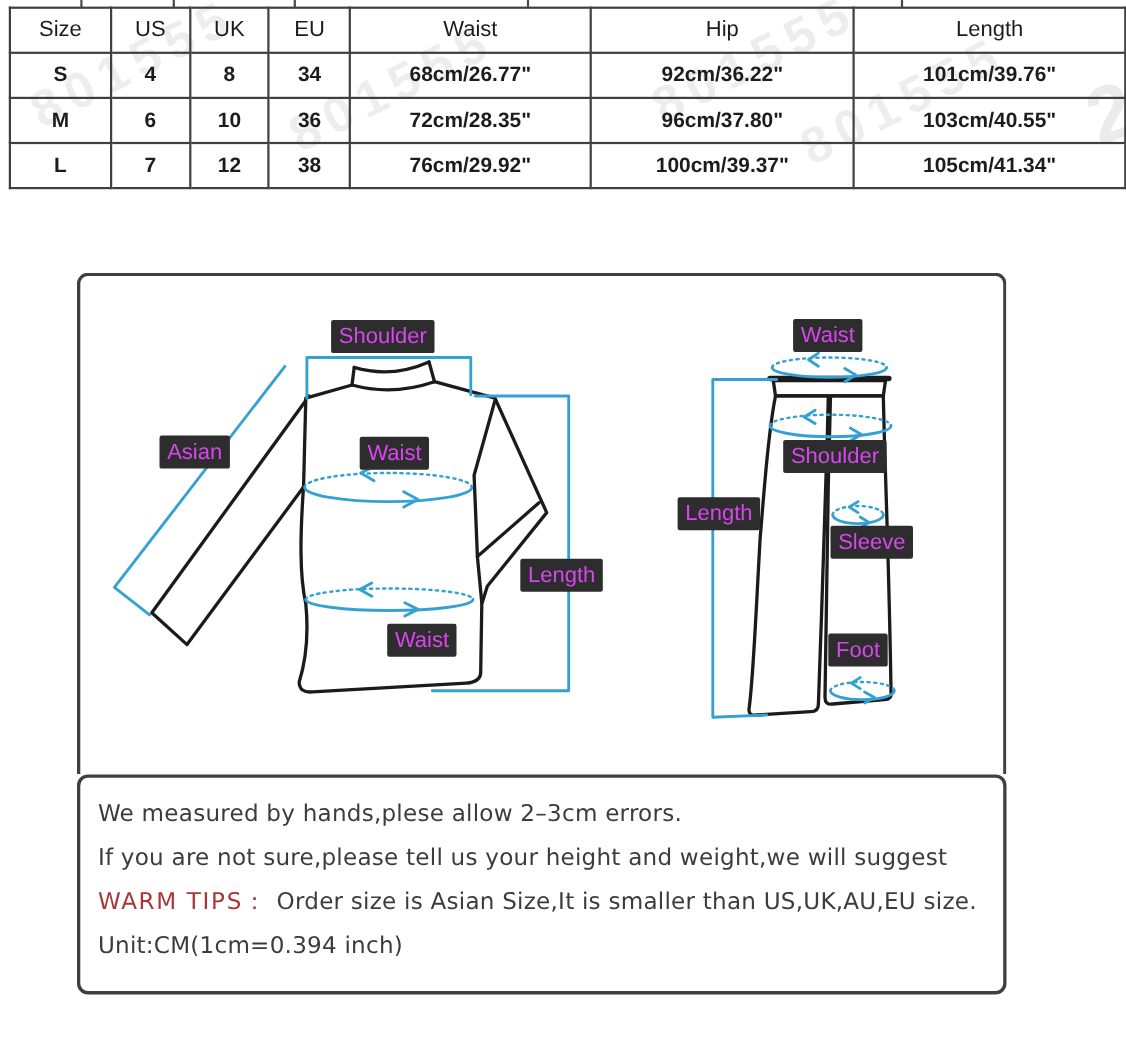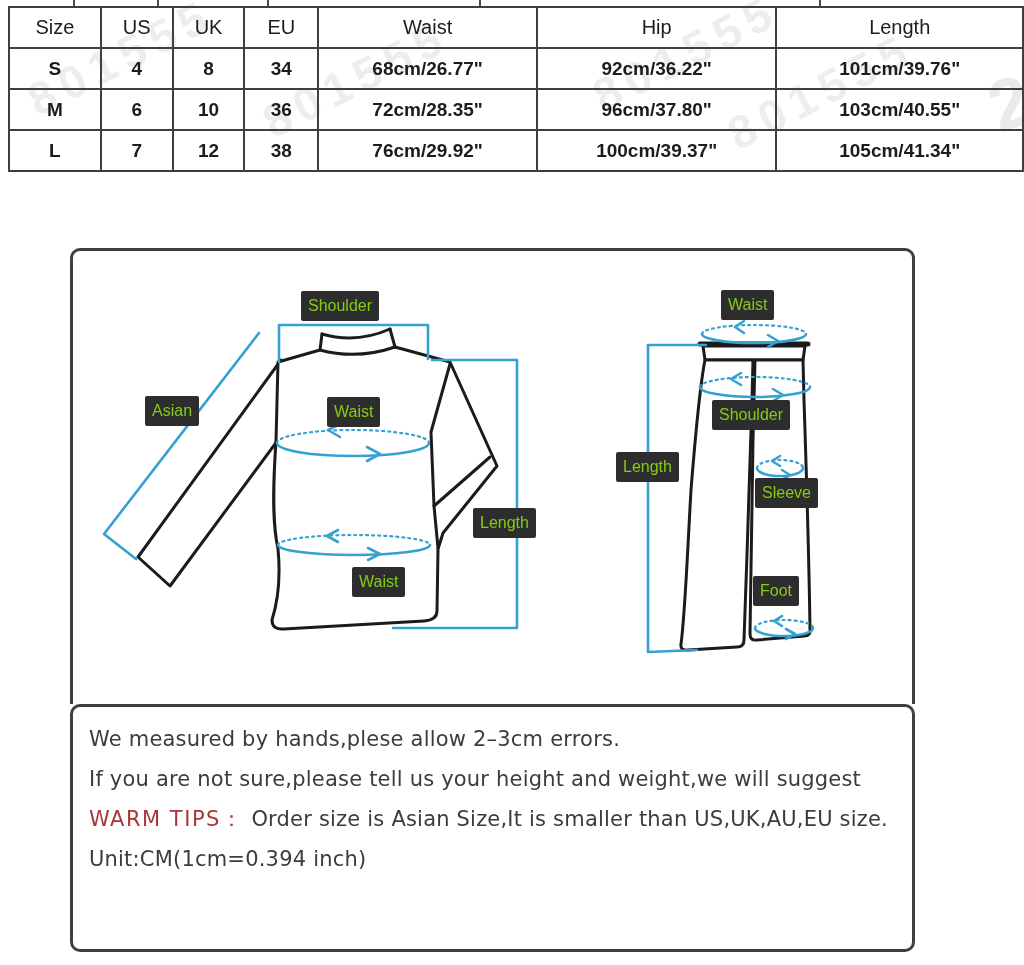--- a/index.html
+++ b/index.html
@@ -16,31 +16,31 @@
 
   
   .wm{position:absolute;color:#9a9a9a;opacity:.17;font-size:46px;font-weight:bold;
       letter-spacing:8px;transform:rotate(-27deg);white-space:nowrap;pointer-events:none;}
   .wm-edge{position:absolute;color:#9a9a9a;opacity:.2;font-size:72px;font-weight:bold;
       transform:rotate(-20deg);pointer-events:none;}
 
   
   .diagram-box{position:absolute;left:70px;top:248px;width:845px;height:456px;
       border:3px solid #3f3f3f;border-bottom:none;border-radius:10px 10px 0 0;box-sizing:border-box;}
-  .notes-box{position:absolute;left:70px;top:704px;width:845px;height:248px;
+  .notes-box{position:absolute;left:70px;top:704px;width:845px;height:200px;
       border:3px solid #3f3f3f;border-radius:10px;box-sizing:border-box;
       padding:12px 16px 0 16px;font-family:"DejaVu Sans",sans-serif;}
   .note-line{font-size:21px;line-height:40px;color:#3c3c3c;letter-spacing:.2px;white-space:nowrap;}
   .warm{color:#a83838;letter-spacing:1.5px;margin-right:8px;}
 
   
   .overlay{position:absolute;left:0;top:0;width:1024px;height:965px;}
 
   
-  .dlabel{position:absolute;background:#2d2d2d;color:#84cc16;font-size:16px;line-height:28px;
+  .dlabel{position:absolute;background:#2d2d2d;color:#d946ef;font-size:20px;line-height:28px;
       padding:1px 7px;border-radius:2px;white-space:nowrap;}
 </style>
 </head>
 <body>
 
 <div class="page">
 
   <div class="tick" style="left:73px"></div>
   <div class="tick" style="left:157px"></div>
   <div class="tick" style="left:267px"></div>

